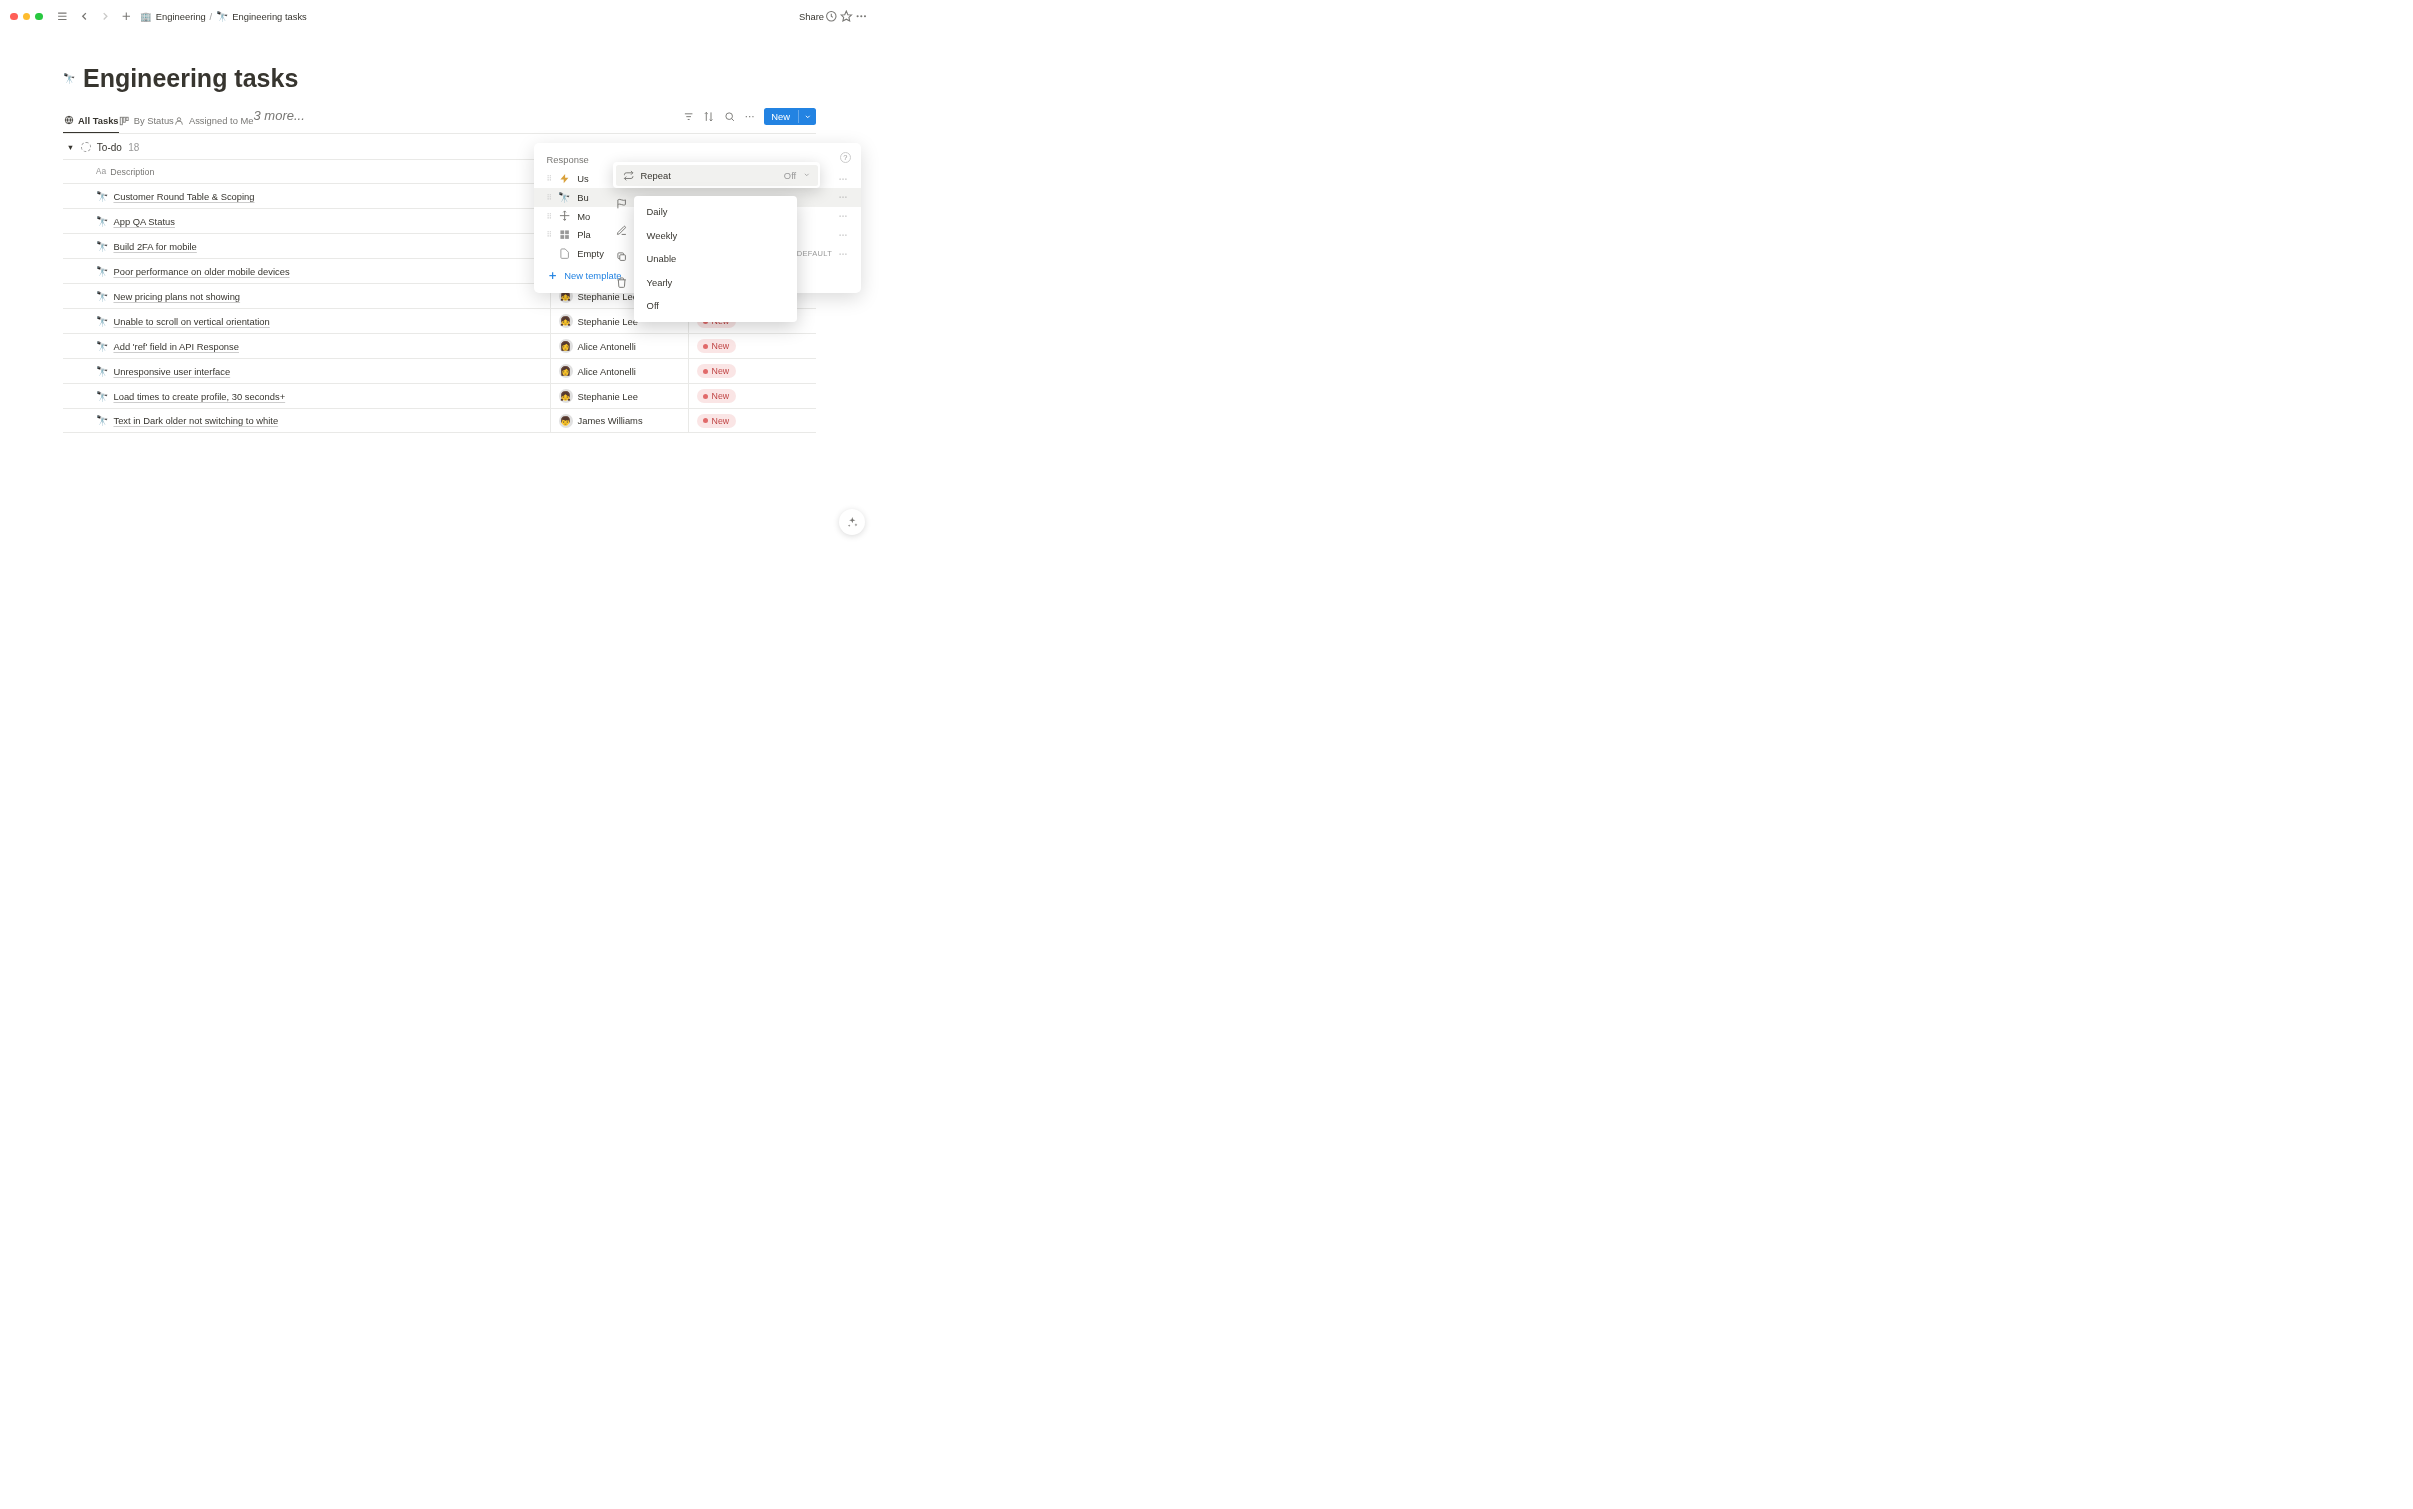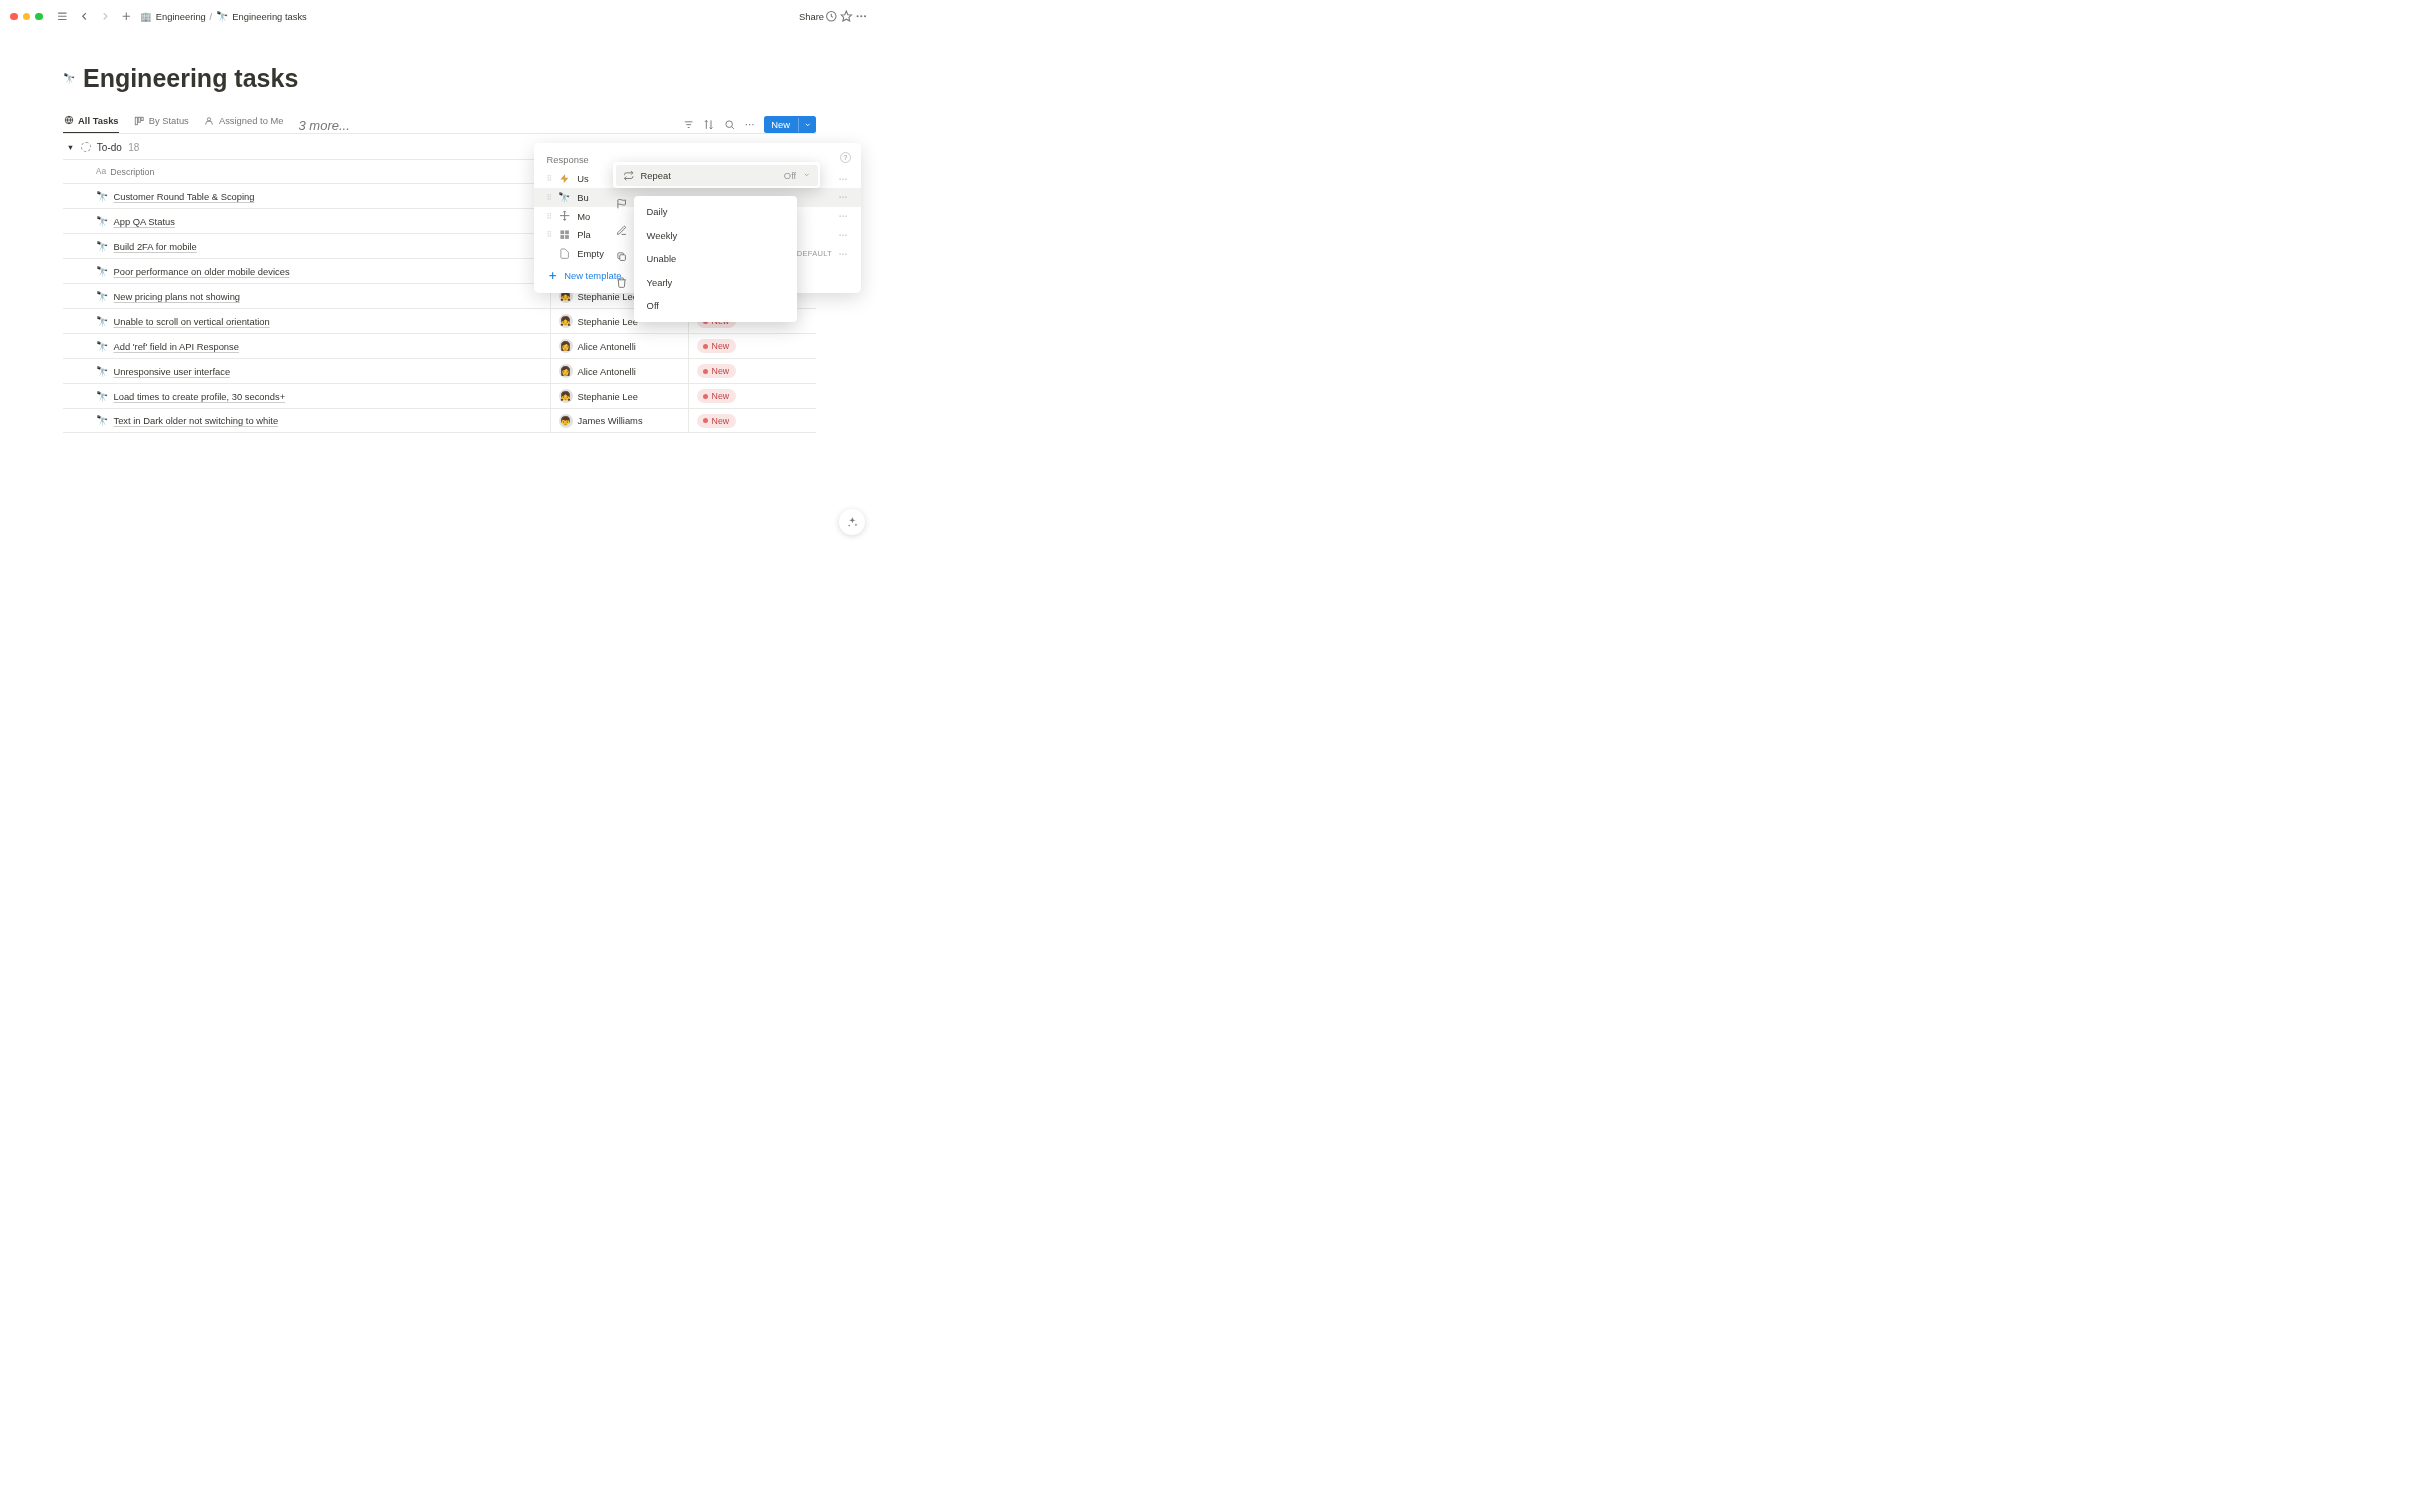--- a/index.html
+++ b/index.html
@@ -23,21 +23,21 @@
     
     .topbar-right { display: flex; align-items: center; }
     .share-btn { color: #37352f; font-size: 9.4px; cursor: pointer; }
     
     .content { padding: 31px 63px 0 63px; }
     
     .page-header { display: flex; align-items: center; gap: 7.5px; margin-bottom: 15px; }
     .page-icon { font-size: 26.4px; }
     .page-title { font-size: 25px; font-weight: 700; color: #37352f; }
     
-    .view-tabs { display: flex; align-items: flex-end; gap: 15px; border-bottom: 0.6px solid #e9e9e7; height: 26.4px; position: relative; }
+    .view-tabs { display: flex; align-items: flex-start; border-bottom: 0.6px solid #e9e9e7; height: 26.4px; position: relative; }
     .view-tab { display: flex; align-items: center; gap: 3.8px; color: #787774; font-size: 9.4px; cursor: pointer; height: 100%; }
     .view-tab.active { color: #37352f; font-weight: 600; border-bottom: 1.3px solid #37352f; }
     .view-tab-icon { width: 11.3px; height: 11.3px; display: flex; align-items: center; justify-content: center; }
     .more-views { color: #787774; font-size: 13px; cursor: pointer; font-style: italic; }
     
     .view-actions { position: absolute; right: 0; display: flex; align-items: center; gap: 8.8px; }
     .view-action-icon { color: #787774; cursor: pointer; }
     
     .new-btn { display: flex; align-items: center; background: #2383e2; color: #fff; border-radius: 2.5px; overflow: hidden; cursor: pointer; }
     .new-btn-label { padding: 3.1px 7.5px; font-size: 9.4px; font-weight: 500; }

